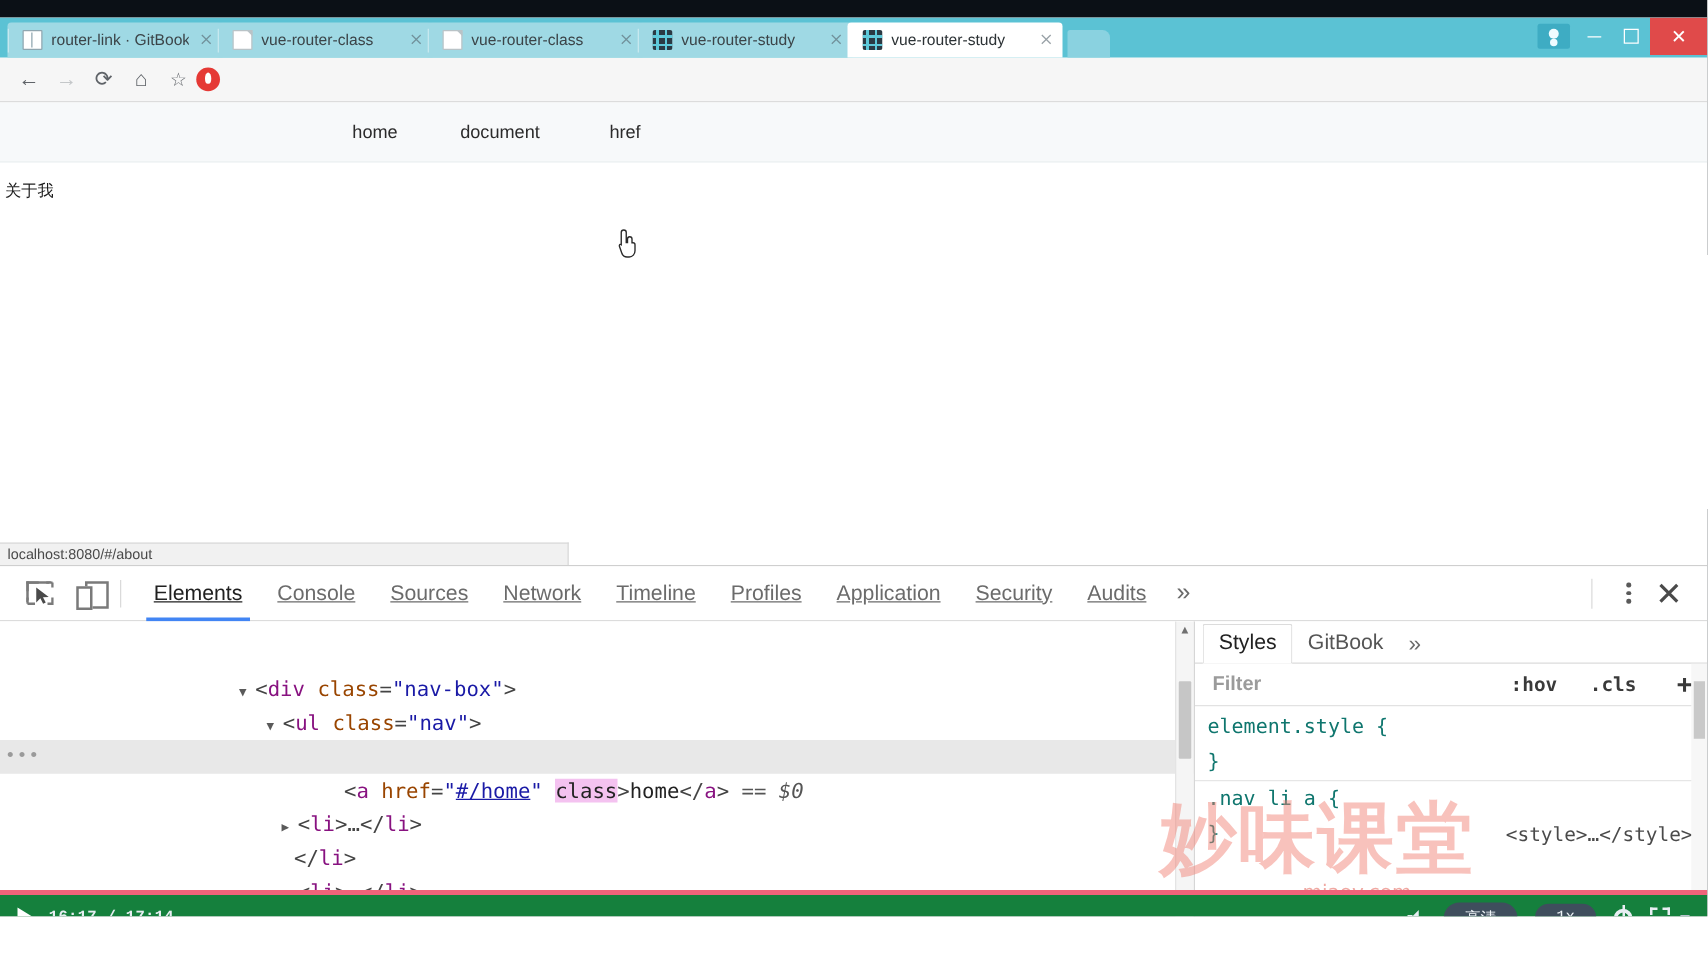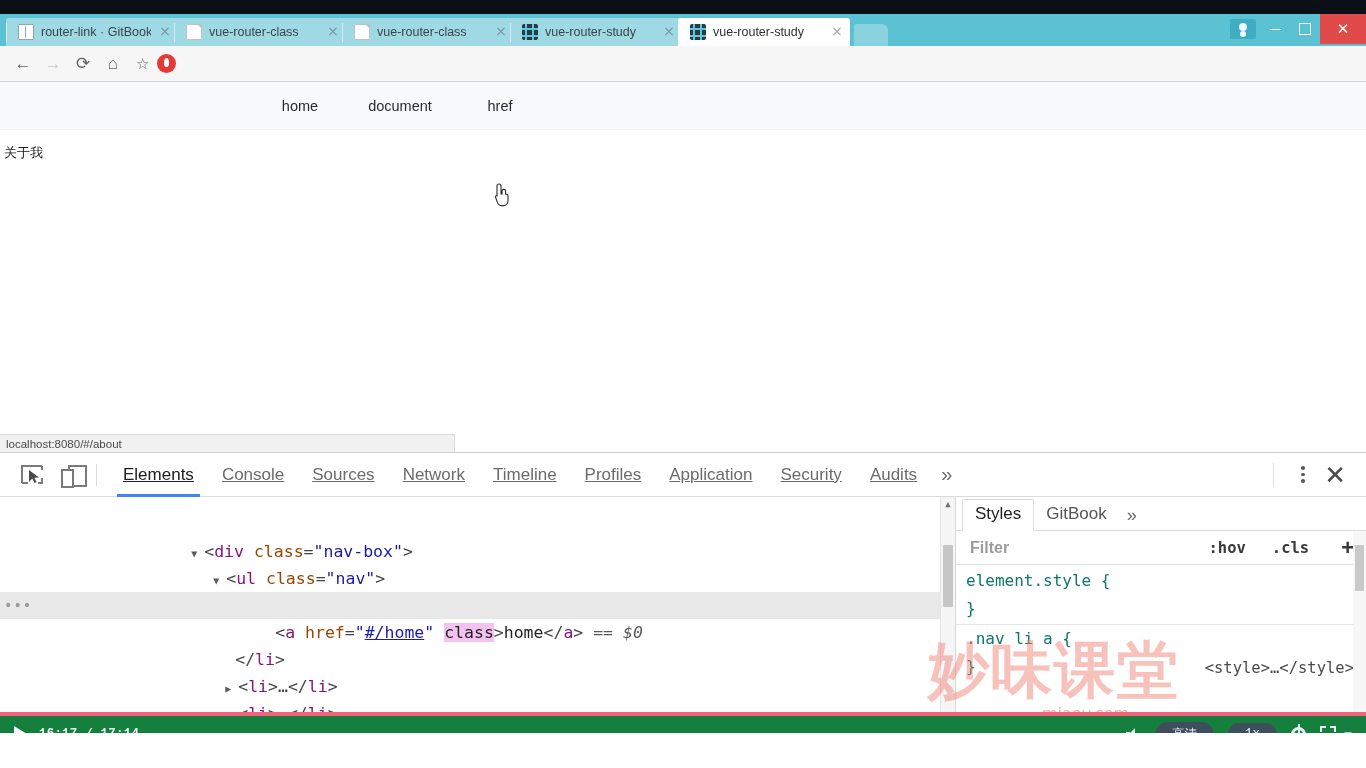--- a/index.html
+++ b/index.html
@@ -814,26 +814,26 @@
           </div>
 
           <div class="dom-line" style="padding-left:116px;">
             <span class="tri">▼</span><span class="punct">&lt;</span><span class="tag">li</span><span class="punct">&gt;</span>
           </div>
 
           <div class="dom-line sel" style="padding-left:156px;">
             <span class="ellipsis-badge">•••</span><span class="punct">&lt;</span><span class="tag">a</span><span class="attr"> </span><span class="attr">href</span><span class="punct">=</span><span class="val">"</span><span class="link">#/home</span><span class="val">"</span> <span class="hl-attr">class</span><span class="punct">&gt;</span><span class="txt">home</span><span class="punct">&lt;/</span><span class="tag">a</span><span class="punct">&gt;</span> <span class="dollar">== $0</span>
           </div>
 
+          <div class="dom-line" style="padding-left:106px;">
+            <span class="tri">▶</span><span class="punct">&lt;</span><span class="tag">li</span><span class="punct">&gt;</span><span class="punct">…</span><span class="punct">&lt;/</span><span class="tag">li</span><span class="punct">&gt;</span>
+          </div>
+
           <div class="dom-line" style="padding-left:116px;">
             <span class="punct">&lt;/</span><span class="tag">li</span><span class="punct">&gt;</span>
-          </div>
-
-          <div class="dom-line" style="padding-left:106px;">
-            <span class="tri">▶</span><span class="punct">&lt;</span><span class="tag">li</span><span class="punct">&gt;</span><span class="punct">…</span><span class="punct">&lt;/</span><span class="tag">li</span><span class="punct">&gt;</span>
           </div>
 
           <div class="dom-line" style="padding-left:106px;">
             <span class="tri">▶</span><span class="punct">&lt;</span><span class="tag">li</span><span class="punct">&gt;</span><span class="punct">…</span><span class="punct">&lt;/</span><span class="tag">li</span><span class="punct">&gt;</span>
           </div>
 
           <div class="dom-line" style="padding-left:94px;">
             <span class="punct">&lt;/</span><span class="tag">ul</span><span class="punct">&gt;</span>
           </div>
 

